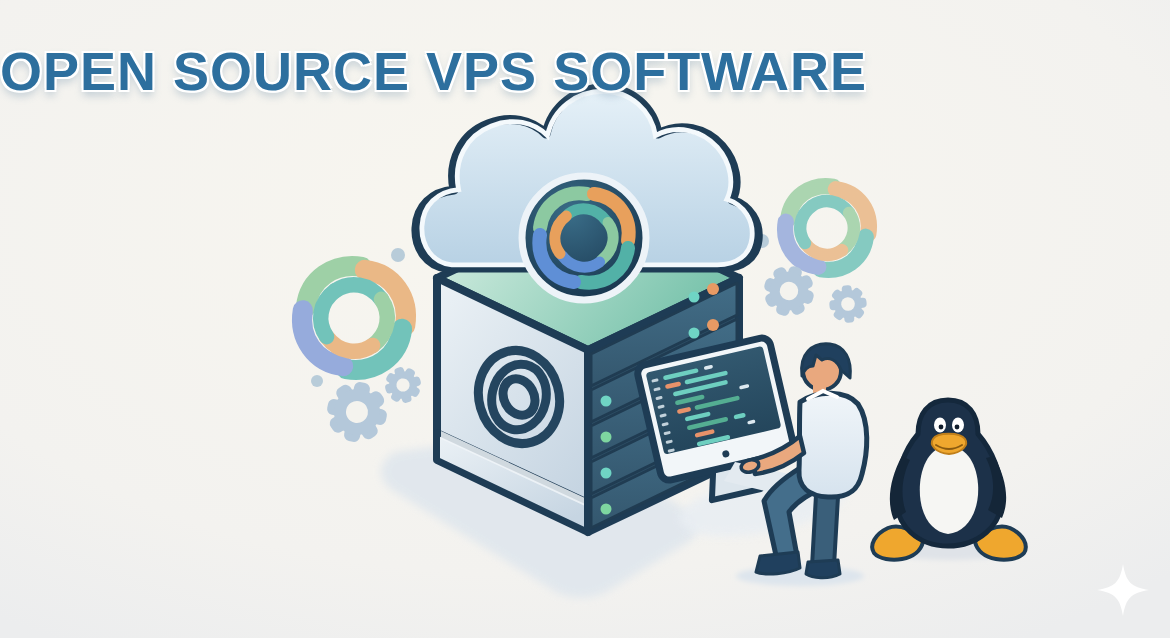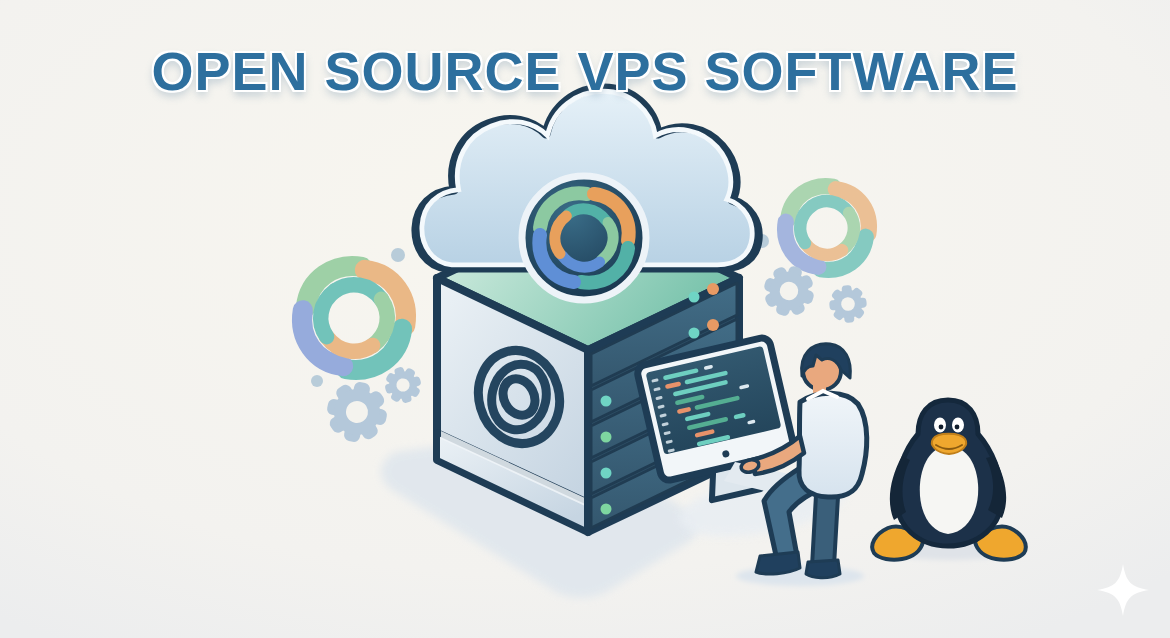--- a/index.html
+++ b/index.html
@@ -4,21 +4,20 @@
 <style>
   html,body{margin:0;padding:0;}
   body{
     width:1170px;height:638px;overflow:hidden;position:relative;
     font-family:"Liberation Sans",sans-serif;
     background:#eceded;
   }
   .stage{position:absolute;inset:0;}
   .title{
     position:absolute;top:4px;left:0;right:0;z-index:10;
-    text-align:center;
     font-weight:bold;font-size:54px;line-height:1.15;letter-spacing:1px;
     color:var(--title_blue,#2d6f9e);
     text-shadow:
       -2px -2px 0 #ffffff, 2px -2px 0 #ffffff,
       -2px 2px 0 #ffffff, 2px 2px 0 #ffffff,
       0 2px 0 #ffffff, 0 5px 8px rgba(110,145,170,.45);
     user-select:none;
   }
   svg{display:block;}
   .ol{stroke:var(--outline,#1e3c55);stroke-linejoin:round;stroke-linecap:round;}

